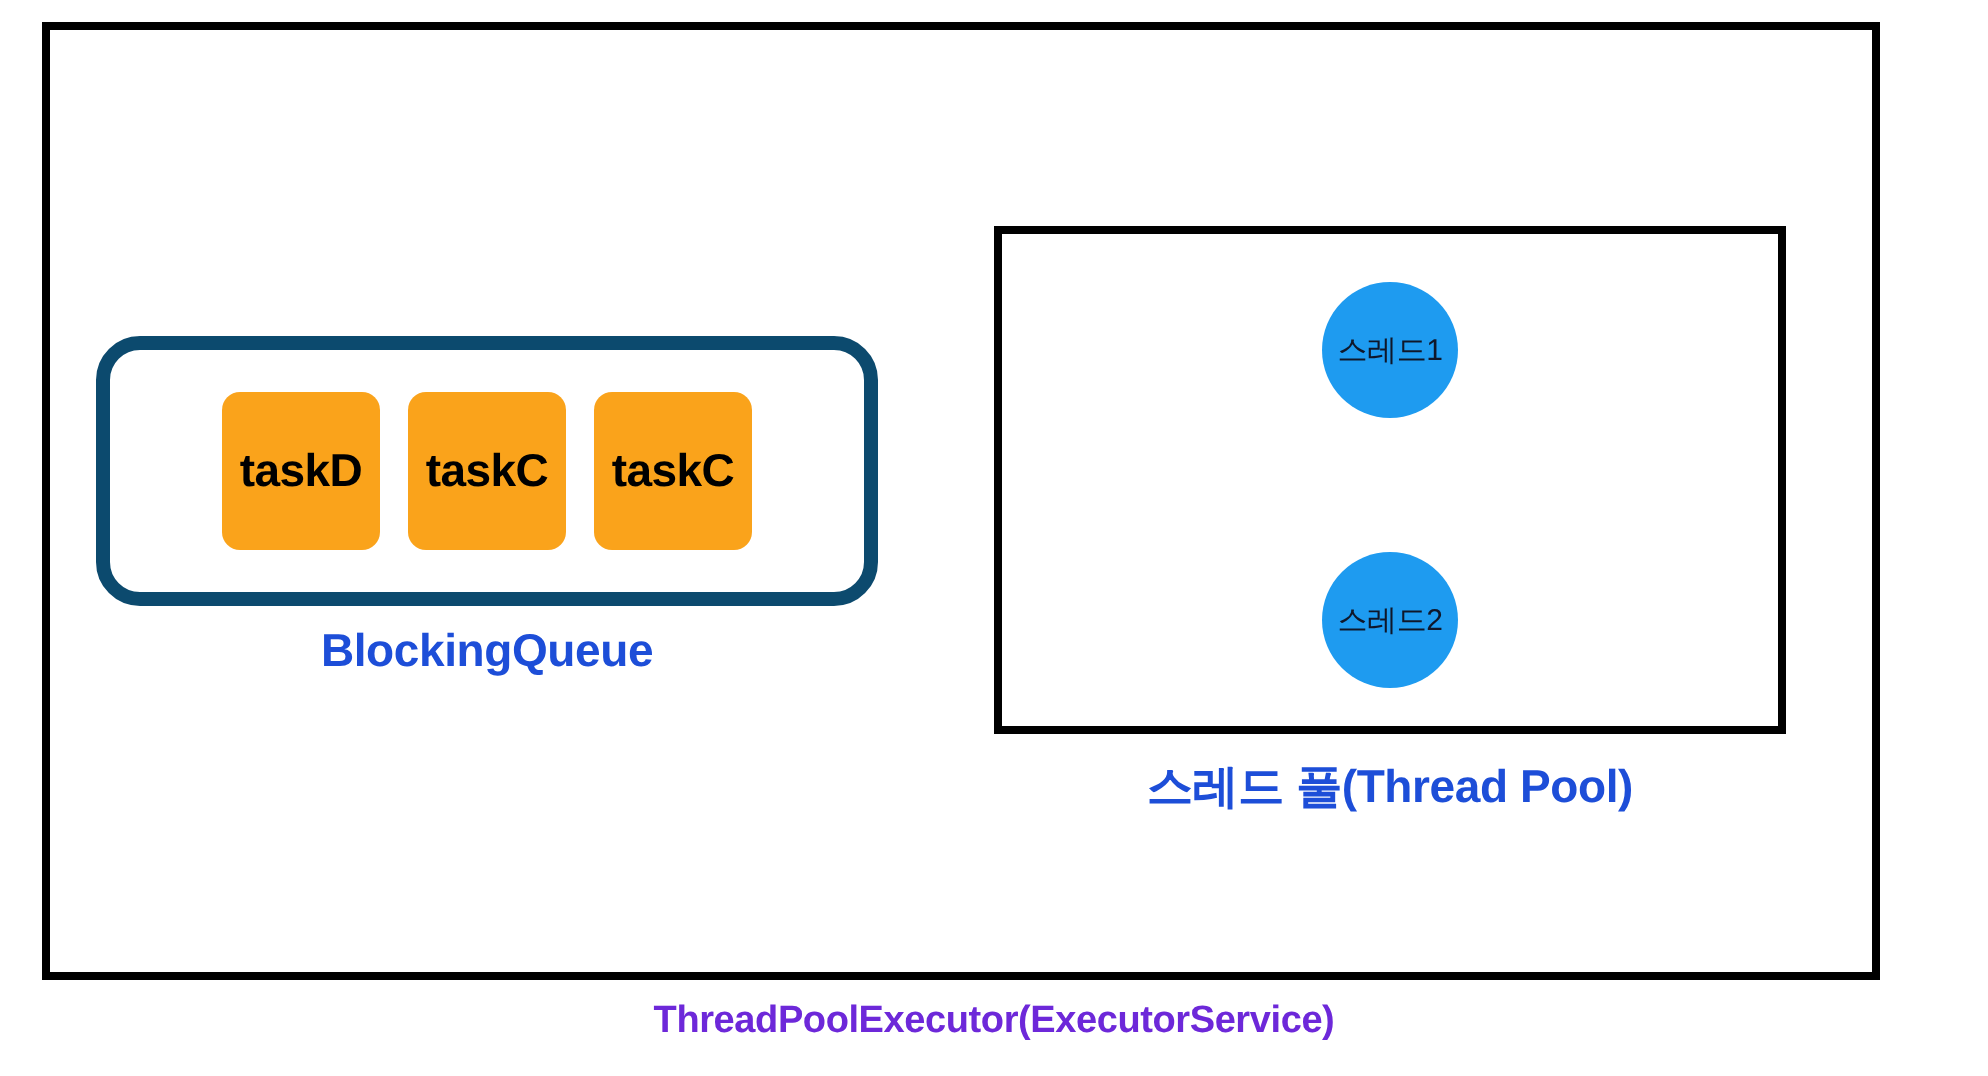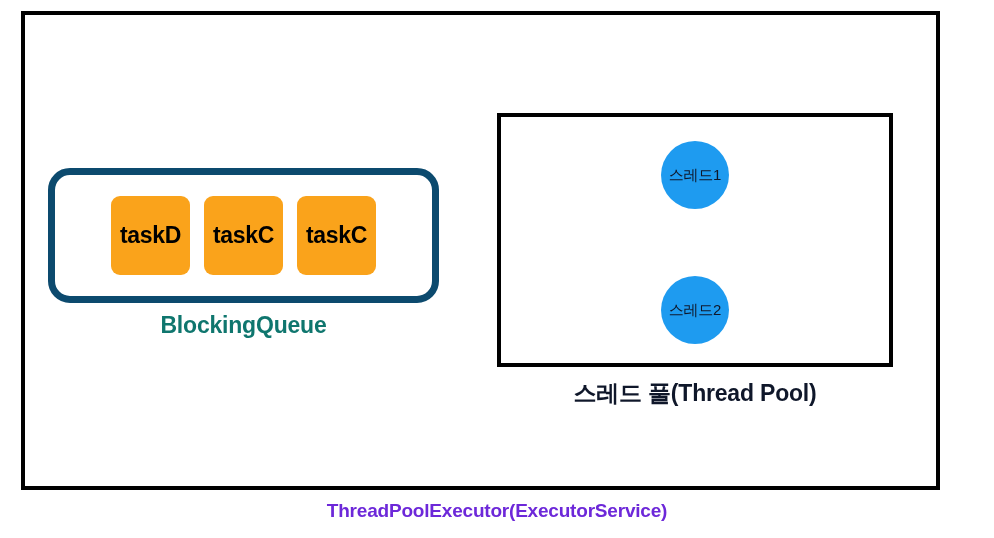--- a/index.html
+++ b/index.html
@@ -87,21 +87,21 @@
   }
 
   .queue-caption {
     position: absolute;
     left: 48px;
     top: 312px;
     width: 391px;
     text-align: center;
     font-size: 23px;
     font-weight: bold;
-    color: #0f766e;
+    color: #1d4ed8;
     letter-spacing: -0.2px;
     white-space: nowrap;
   }
 
   
   .pool-box {
     position: absolute;
     left: 497px;
     top: 113px;
     width: 396px;
@@ -131,21 +131,21 @@
   .thread-2 { left: 661px; top: 276px; }
 
   .pool-caption {
     position: absolute;
     left: 497px;
     top: 378px;
     width: 396px;
     text-align: center;
     font-size: 23px;
     font-weight: bold;
-    color: #0f172a;
+    color: #1d4ed8;
     letter-spacing: -0.2px;
     white-space: nowrap;
   }
 </style>
 </head>
 <body>
 
 <div id="canvas">
 
   <div class="executor-frame"></div>

